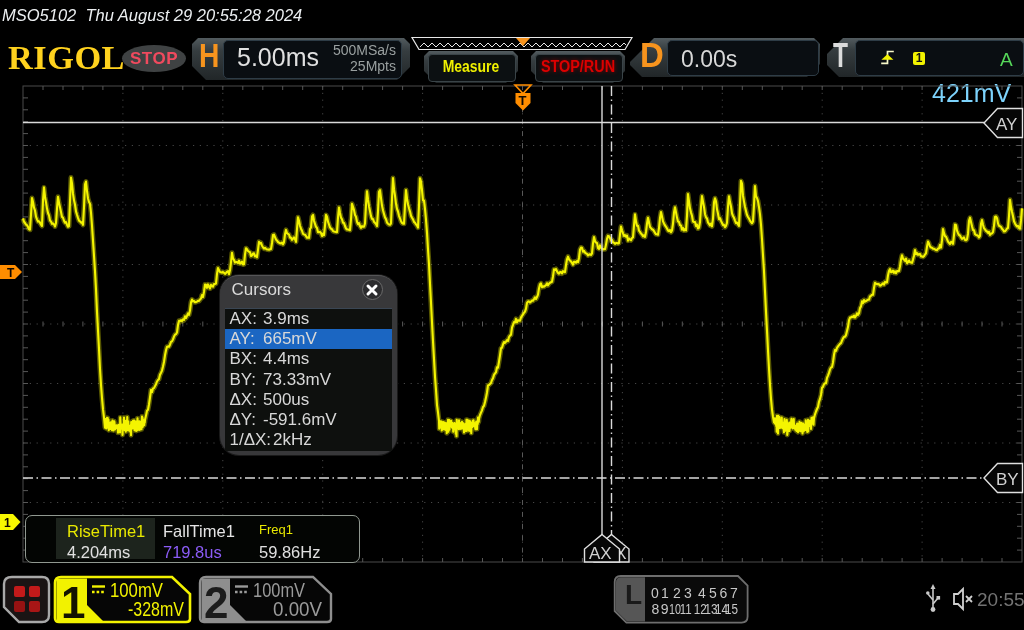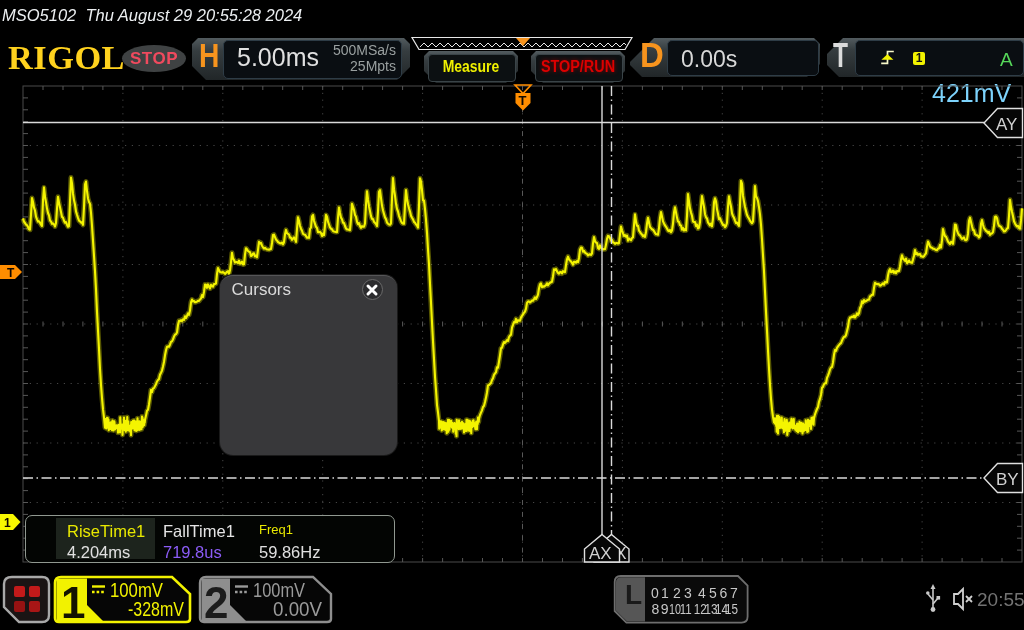--- a/index.html
+++ b/index.html
@@ -100,29 +100,46 @@
   <polygon points="515.5,93 530.5,93 530.5,103 523,110.5 515.5,103" fill="#ff8d00"></polygon>
   <text x="518.5" y="105" font-size="13" font-weight="bold" fill="#100800">T</text>
 
   <polygon points="0,265 15,265 22,272 15,279 0,279" fill="#ff8d00"></polygon>
   <text x="7" y="277" font-size="12" font-weight="bold" fill="#100800">T</text>
 
   <polygon points="0,514 13,514 20.5,522 13,530 0,530" fill="#f8f800"></polygon>
   <text x="4" y="527" font-size="12" font-weight="bold" fill="#100800">1</text>
 </svg>
 
-<div class="abs" style="left:220px;top:275px;width:177px;height:179px;background:#38383a;border-radius:13px;border-top:1px solid #565658;box-shadow:0 0 0 1px #1a1a1a;text-align:center;">
+<div class="abs" style="left:220px;top:275px;width:177px;height:179px;background:#38383a;border-radius:19px;border-top:1px solid #565658;box-shadow:0 0 0 1px #1a1a1a;text-align:center;">
   <div class="abs" style="left:11.5px;top:4px;font-size:17px;color:#dadada;">Cursors</div>
   <div class="abs" style="left:141.5px;top:3px;width:21px;height:21px;border:1.5px solid #6a6a6a;border-radius:50%;background:#2c2c2e;box-sizing:border-box;"></div>
   <svg class="abs" style="left:145px;top:6.5px;" width="14" height="14" viewBox="0 0 14 14">
     <path d="M3,3 L11,11 M11,3 L3,11" stroke="#fff" stroke-width="3" stroke-linecap="round"></path>
   </svg>
+  <div class="abs" style="left:5px;top:32px;width:167px;height:142px;background:#0e100e;border-top:1px solid #3a4654;font-size:17px;color:#d8d8d8;">
+    <div style="position:absolute;left:0;top:20.2px;width:100%;height:20.2px;background:#1b66c2;"></div>
+    <div style="position:absolute;left:4.5px;top:0;line-height:20.2px;">AX:</div>
+      <div style="position:absolute;left:38px;top:0;line-height:20.2px;">3.9ms</div>
+    <div style="position:absolute;left:4.5px;top:20.2px;line-height:20.2px;">AY:</div>
+      <div style="position:absolute;left:38px;top:20.2px;line-height:20.2px;">665mV</div>
+    <div style="position:absolute;left:4.5px;top:40.4px;line-height:20.2px;">BX:</div>
+      <div style="position:absolute;left:38px;top:40.4px;line-height:20.2px;">4.4ms</div>
+    <div style="position:absolute;left:4.5px;top:60.6px;line-height:20.2px;">BY:</div>
+      <div style="position:absolute;left:38px;top:60.6px;line-height:20.2px;">73.33mV</div>
+    <div style="position:absolute;left:4.5px;top:80.8px;line-height:20.2px;">ΔX:</div>
+      <div style="position:absolute;left:38px;top:80.8px;line-height:20.2px;">500us</div>
+    <div style="position:absolute;left:4.5px;top:101px;line-height:20.2px;">ΔY:</div>
+      <div style="position:absolute;left:38px;top:101px;line-height:20.2px;">-591.6mV</div>
+    <div style="position:absolute;left:4.5px;top:121.2px;line-height:20.2px;">1/ΔX:</div>
+      <div style="position:absolute;left:48px;top:121.2px;line-height:20.2px;">2kHz</div>
+  </div>
 </div>
 
-<div class="abs" style="left:25px;top:515px;width:333px;height:46px;background:#030503;border:1.5px solid #909890;border-radius:7px;padding-left:35px;">
+<div class="abs" style="left:25px;top:515px;width:333px;height:46px;background:#030503;border:1.5px solid #909890;border-radius:7px;">
   <div class="abs" style="left:29.5px;top:2px;width:99px;height:41px;background:#1d241d;"></div>
   <div class="abs" style="left:41px;top:6px;font-size:16.5px;color:#e8e800;">RiseTime1</div>
   <div class="abs" style="left:137px;top:6px;font-size:16.5px;color:#e5e5e5;">FallTime1</div>
   <div class="abs" style="left:233px;top:6px;font-size:13px;color:#e8e800;text-align:center;">Freq1</div>
   <div class="abs" style="left:41px;top:27px;font-size:16.5px;color:#e0e0e0;">4.204ms</div>
   <div class="abs" style="left:137px;top:27px;font-size:16.5px;color:#8b5cf6;">719.8us</div>
   <div class="abs" style="left:233px;top:27px;font-size:16.5px;color:#e0e0e0;">59.86Hz</div>
 </div>
 
 <div class="abs" style="left:0;top:563px;width:1024px;height:67px;background:#000;"></div>

